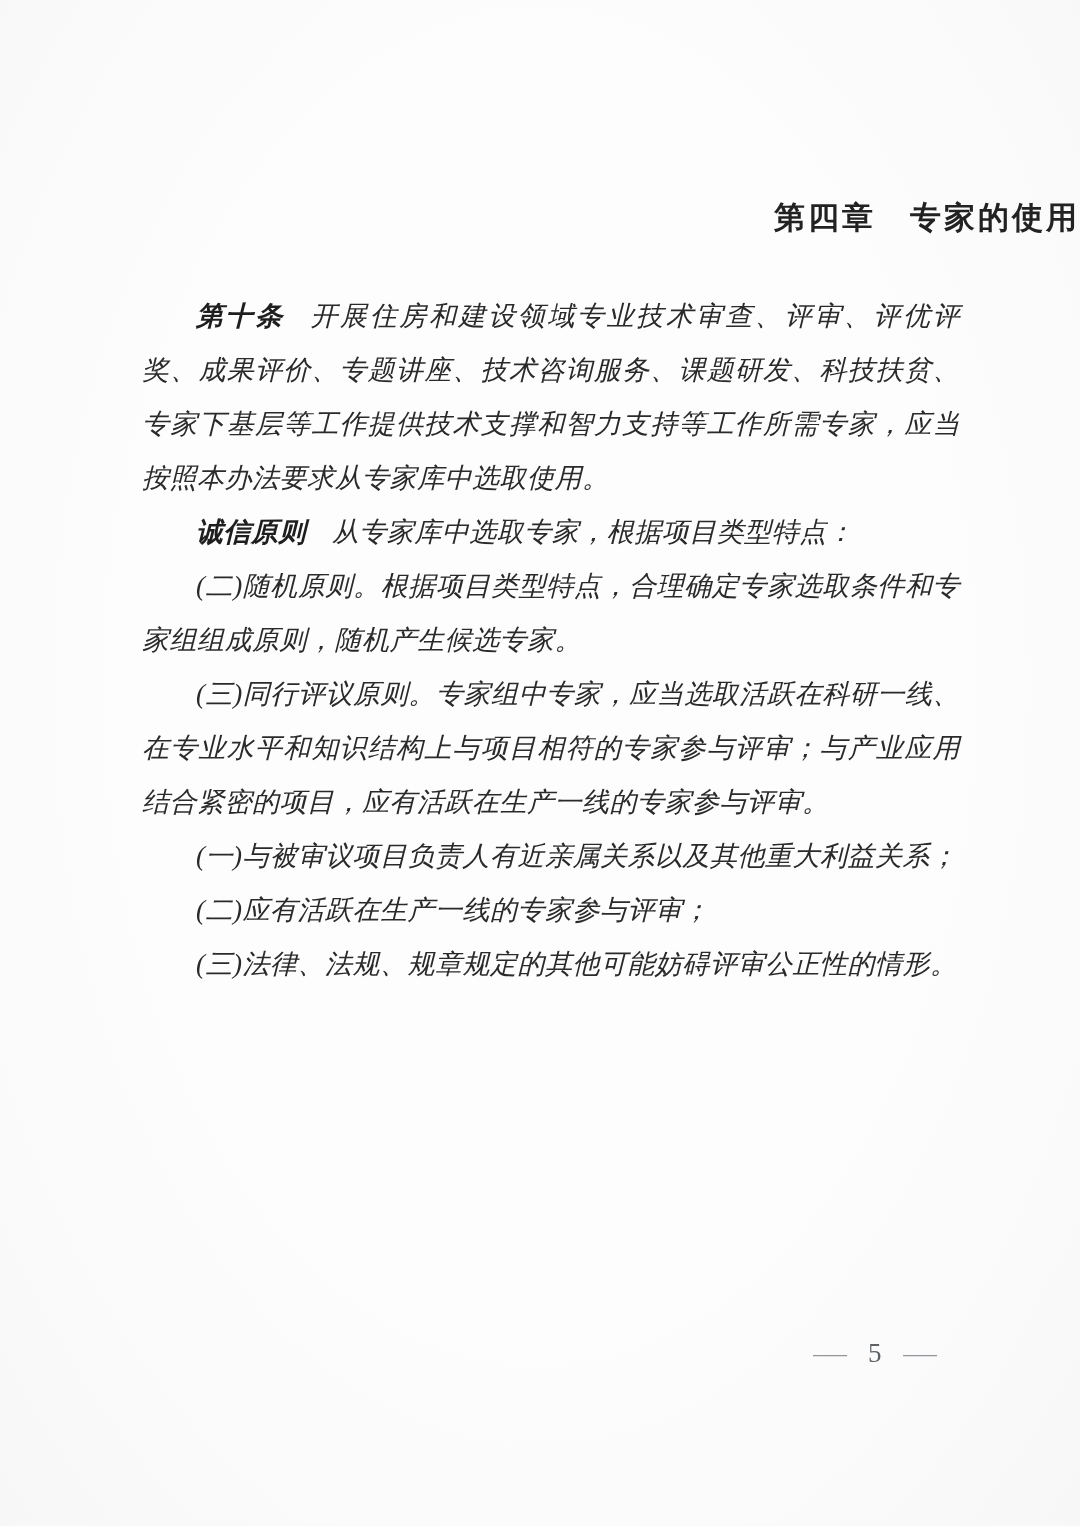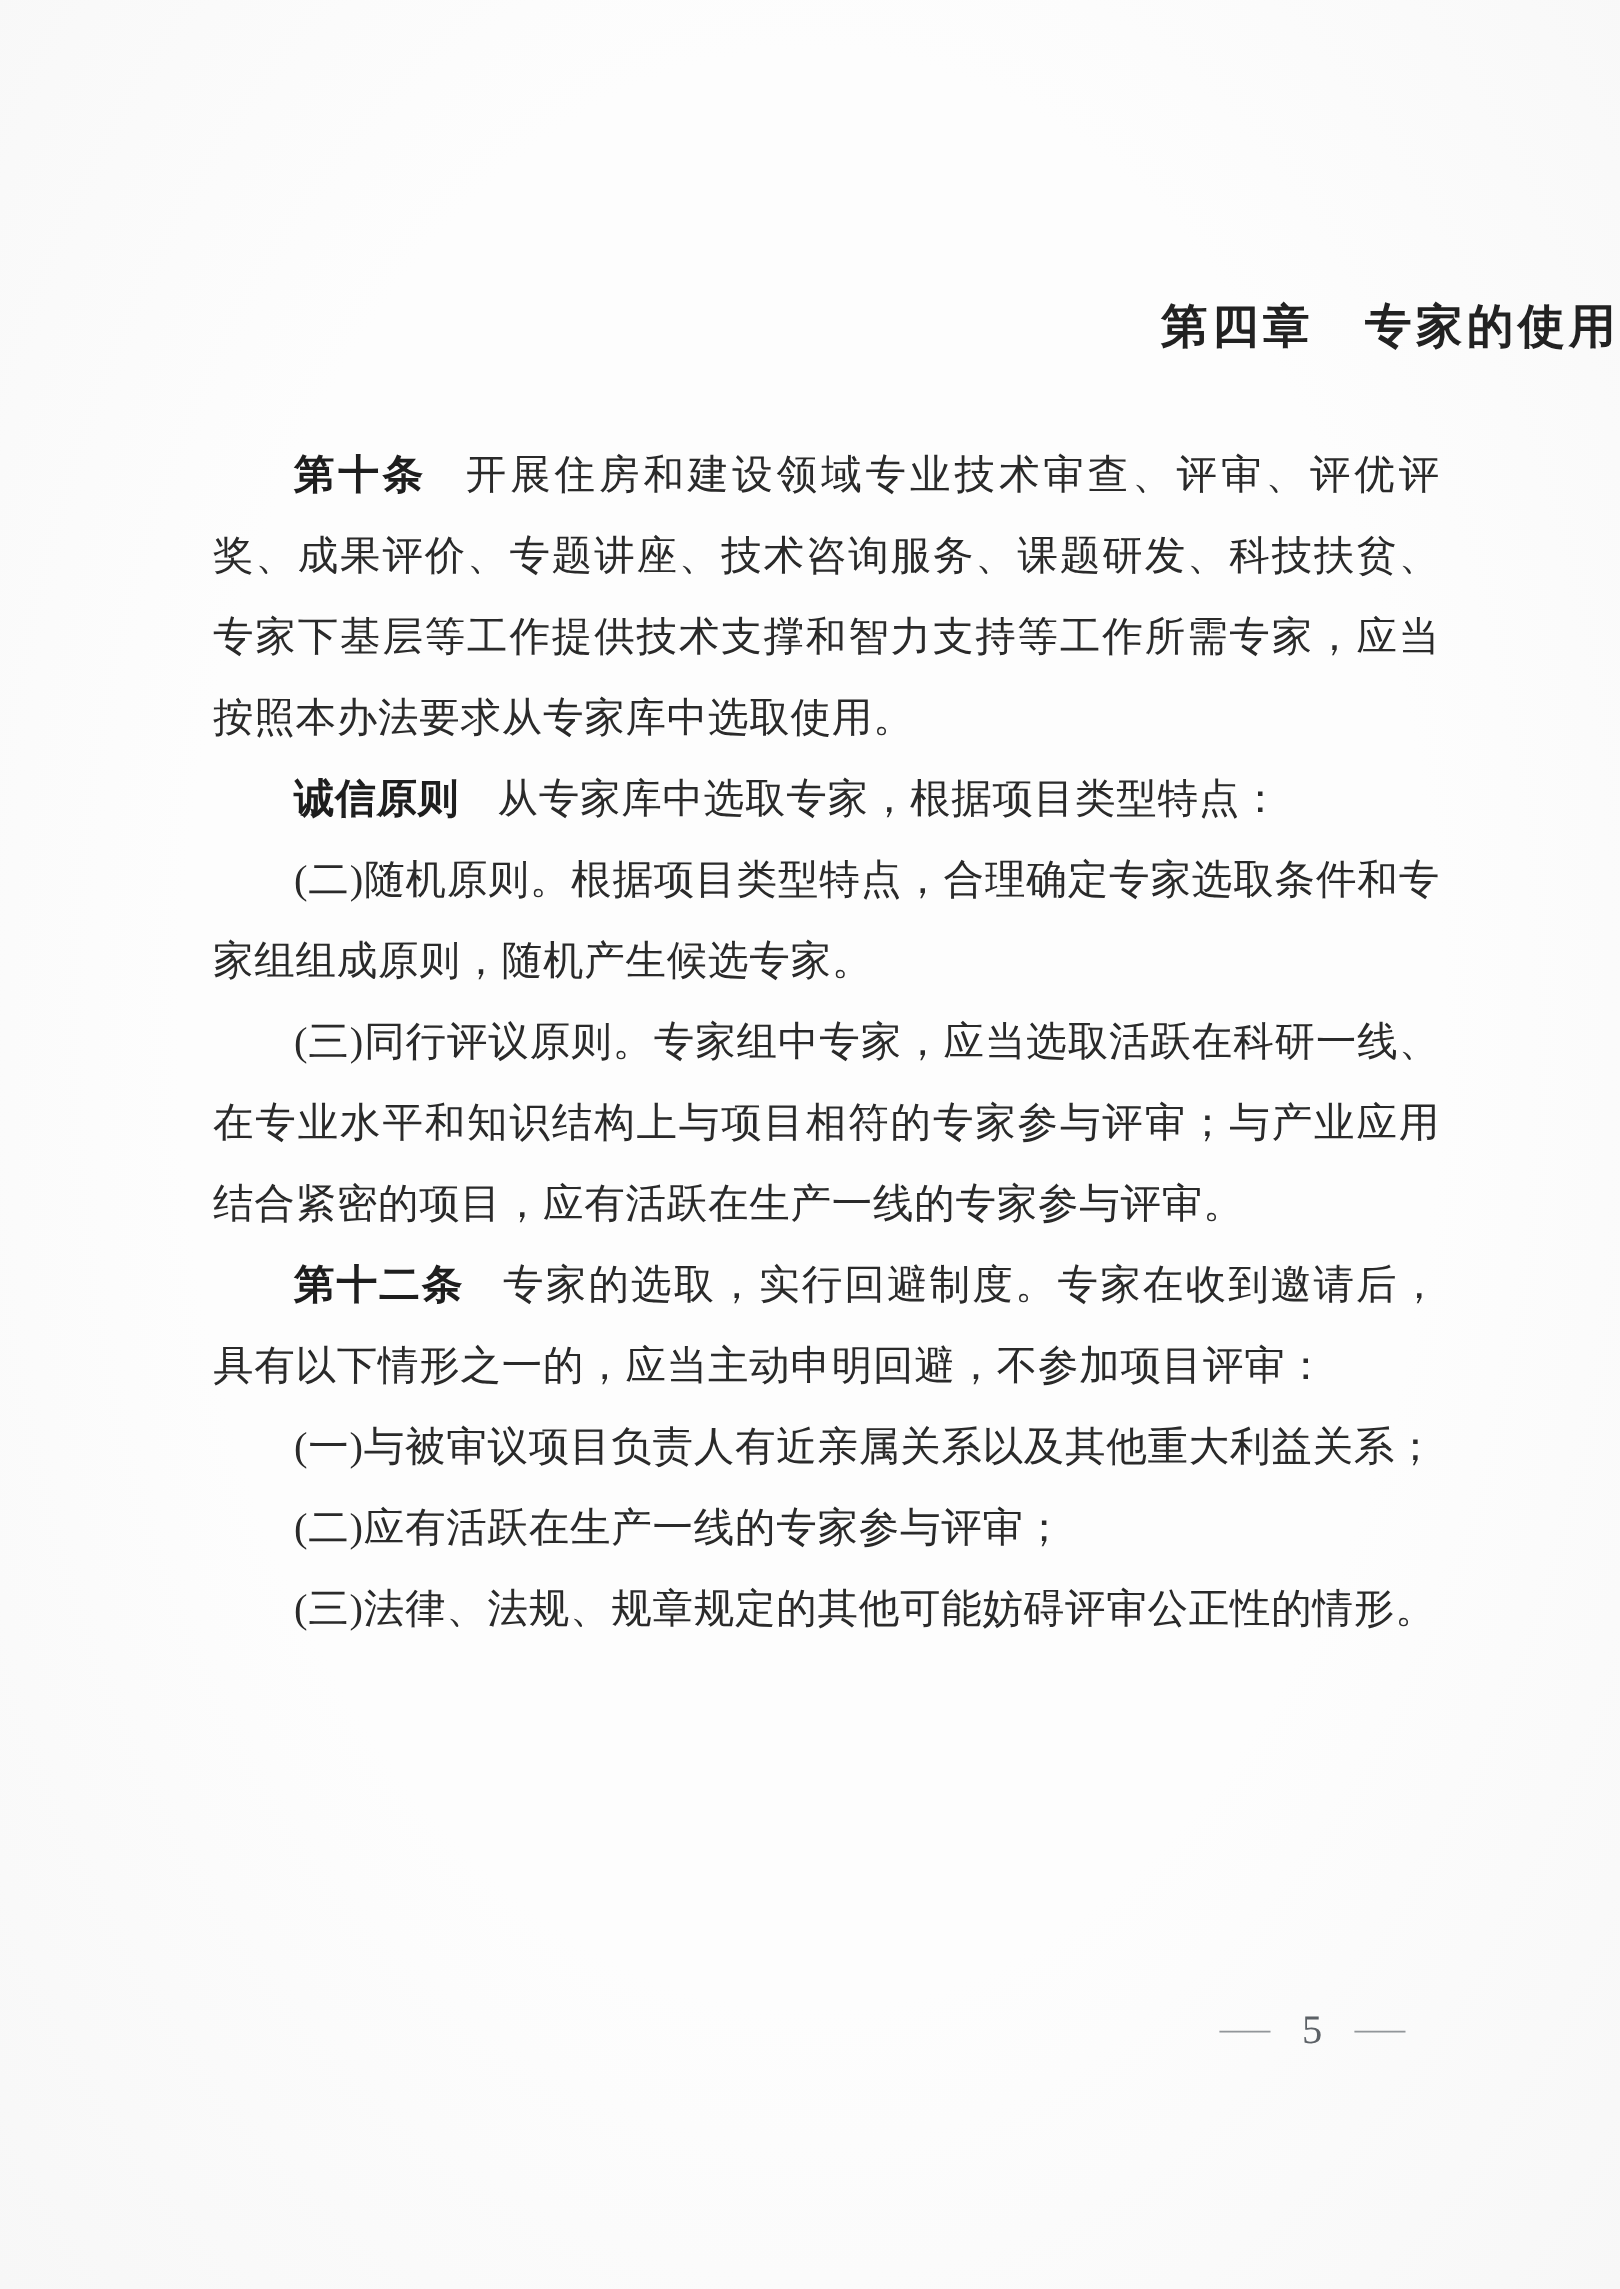--- a/index.html
+++ b/index.html
@@ -32,20 +32,21 @@
   .content {
     position: absolute;
     left: 142px;
     top: 289px;
     width: 818px;
     font-size: 27px;
     line-height: 54px;
     text-align: justify;
     text-justify: inter-character;
     letter-spacing: 0.5px;
+    font-style: italic;
   }
   .para {
     margin: 0;
     padding: 0;
     text-indent: 2em;
   }
   .lead {
     font-weight: 700;
     color: #1e1e1e;
   }
@@ -83,21 +84,20 @@
 
     <p class="para"><span class="lead">第十条</span><span class="ptext">开展住房和建设领域专业技术审查、评审、评优评奖、成果评价、专题讲座、技术咨询服务、课题研发、科技扶贫、专家下基层等工作提供技术支撑和智力支持等工作所需专家，应当按照本办法要求从专家库中选取使用。</span></p>
 
     <p class="para"><span class="lead">诚信原则</span><span class="ptext">从专家库中选取专家，根据项目类型特点：</span></p>
 
 
     <p class="para"><span class="lead"></span><span class="ptext">(二)随机原则。根据项目类型特点，合理确定专家选取条件和专家组组成原则，随机产生候选专家。</span></p>
 
     <p class="para"><span class="lead"></span><span class="ptext">(三)同行评议原则。专家组中专家，应当选取活跃在科研一线、在专业水平和知识结构上与项目相符的专家参与评审；与产业应用结合紧密的项目，应有活跃在生产一线的专家参与评审。</span></p>
 
-    <p class="para"><span class="lead">第十二条</span><span class="ptext">专家的选取，实行回避制度。专家在收到邀请后，具有以下情形之一的，应当主动申明回避，不参加项目评审：</span></p>
 
     <p class="para"><span class="lead"></span><span class="ptext">(一)与被审议项目负责人有近亲属关系以及其他重大利益关系；</span></p>
 
     <p class="para"><span class="lead"></span><span class="ptext">(二)应有活跃在生产一线的专家参与评审；</span></p>
 
     <p class="para"><span class="lead"></span><span class="ptext">(三)法律、法规、规章规定的其他可能妨碍评审公正性的情形。</span></p>
 
   </div>
 
   <div class="footer">

